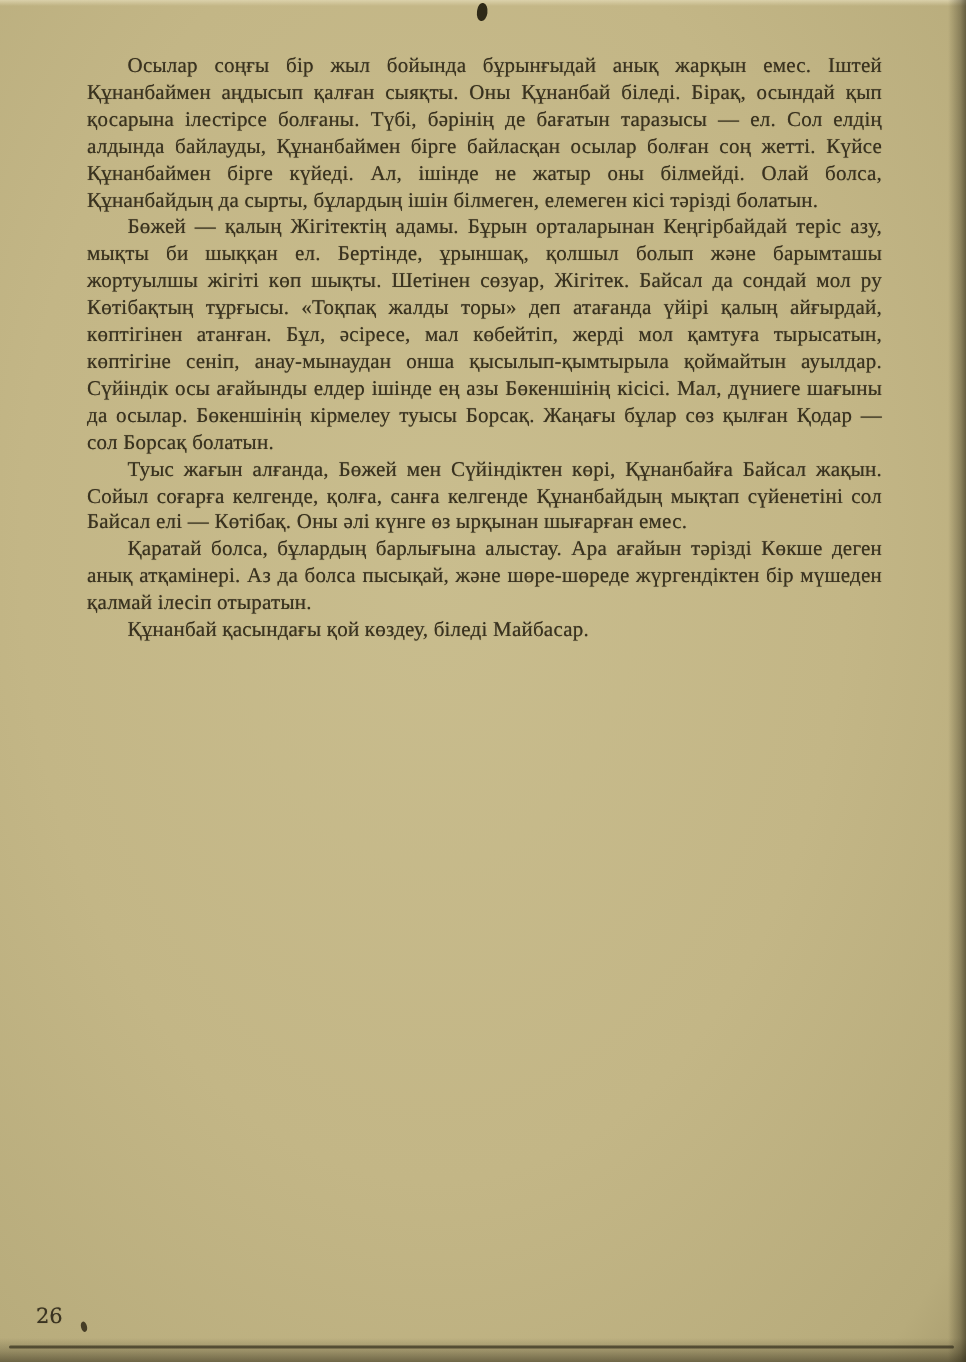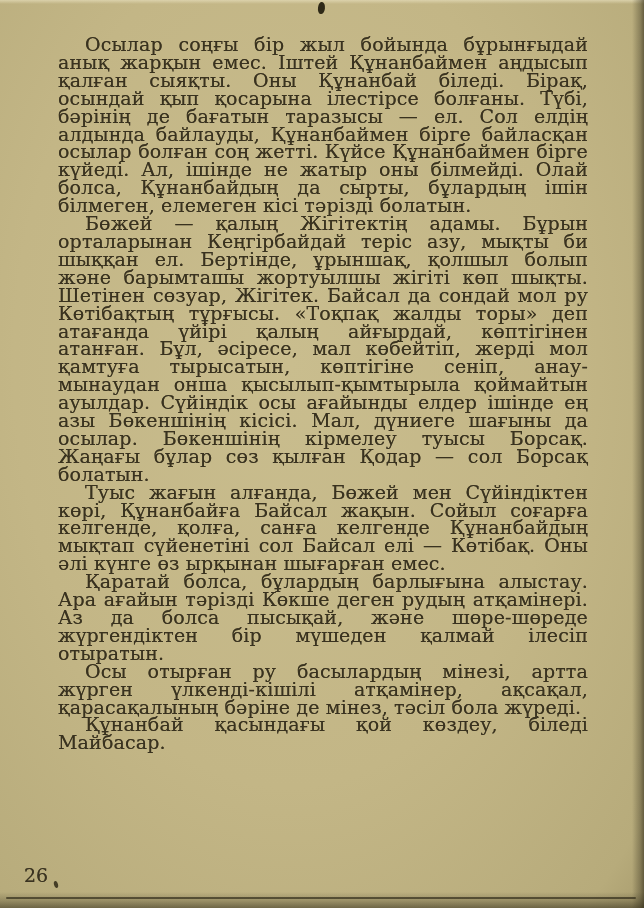--- a/index.html
+++ b/index.html
@@ -16,36 +16,37 @@
     width: 644px;
     height: 908px;
     background: radial-gradient(ellipse at 45% 40%, #c9bd8e 0%, #c3b686 55%, #b7ab7b 92%, #a99d6f 100%);
   }
   .text-block {
     position: absolute;
     left: 58px;
     top: 36px;
     width: 530px;
     color: #39321f;
-    font-size: 19px;
+    font-size: 14px;
     line-height: 17.9px;
     text-align: justify;
     letter-spacing: 0.15px;
+    font-family: Liberation Serif, serif;
   }
   .text-block p {
     margin: 0;
     text-indent: 27px;
     text-shadow: 0 0 0.5px rgba(57, 50, 31, 0.7);
   }
   .page-number {
     position: absolute;
     left: 24px;
     bottom: 22px;
     color: #3a3321;
-    font-size: 19px;
+    font-size: 14px;
     text-shadow: 0 0 0.5px rgba(57, 50, 31, 0.7);
   }
   .ink-top {
     position: absolute;
     left: 318px;
     top: 2px;
     width: 7px;
     height: 12px;
     background: #2e2917;
     border-radius: 45% 55% 50% 50%;
@@ -103,22 +104,21 @@
 <body>
 
 <div class="scan">
   <div class="edge-top"></div>
   <div class="ink-top"></div>
 
   <div class="text-block">
     <p>Осылар соңғы бір жыл бойында бұрынғыдай анық жарқын емес. Іштей Құнанбаймен аңдысып қалған сыяқты. Оны Құнанбай біледі. Бірақ, осындай қып қосарына ілестірсе болғаны. Түбі, бәрінің де бағатын таразысы — ел. Сол елдің алдында байлауды, Құнанбаймен бірге байласқан осылар болған соң жетті. Күйсе Құнанбаймен бірге күйеді. Ал, ішінде не жатыр оны білмейді. Олай болса, Құнанбайдың да сырты, бұлардың ішін білмеген, елемеген кісі тәрізді болатын.</p>
     <p>Бөжей — қалың Жігітектің адамы. Бұрын орталарынан Кеңгірбайдай теріс азу, мықты би шыққан ел. Бертінде, ұрыншақ, қолшыл болып және барымташы жортуылшы жігіті көп шықты. Шетінен сөзуар, Жігітек. Байсал да сондай мол ру Көтібақтың тұрғысы. «Тоқпақ жалды торы» деп атағанда үйірі қалың айғырдай, көптігінен атанған. Бұл, әсіресе, мал көбейтіп, жерді мол қамтуға тырысатын, көптігіне сеніп, анау-мынаудан онша қысылып-қымтырыла қоймайтын ауылдар. Сүйіндік осы ағайынды елдер ішінде ең азы Бөкеншінің кісісі. Мал, дүниеге шағыны да осылар. Бөкеншінің кірмелеу туысы Борсақ. Жаңағы бұлар сөз қылған Қодар — сол Борсақ болатын.</p>
     <p>Туыс жағын алғанда, Бөжей мен Сүйіндіктен көрі, Құнанбайға Байсал жақын. Сойыл соғарға келгенде, қолға, санға келгенде Құнанбайдың мықтап сүйенетіні сол Байсал елі — Көтібақ. Оны әлі күнге өз ырқынан шығарған емес.</p>
-    <p>Қаратай болса, бұлардың барлығына алыстау. Ара ағайын тәрізді Көкше деген рудың атқамінері. Аз да болса пысықай, және шөре-шөреде жүргендіктен бір мүшеден қалмай ілесіп отыратын.</p>
-    <p>Осы отырған ру басылардың мінезі, артта жүрген үлкенді-кішілі атқамінер, ақсақал, қарасақалының бәріне де мінез, тәсіл бола жүреді.</p>
+    <p>Қаратай болса, бұлардың барлығына алыстау. Ара ағайын тәрізді Көкше деген анық атқамінері. Аз да болса пысықай, және шөре-шөреде жүргендіктен бір мүшеден қалмай ілесіп отыратын.</p>
     <p>Құнанбай қасындағы қой көздеу, біледі Майбасар.</p>
   </div>
 
   <div class="page-number">26</div>
   <div class="ink-speck"></div>
 
   <div class="edge-bottom-line"></div>
   <div class="edge-bottom"></div>
   <div class="edge-right"></div>
 </div>

